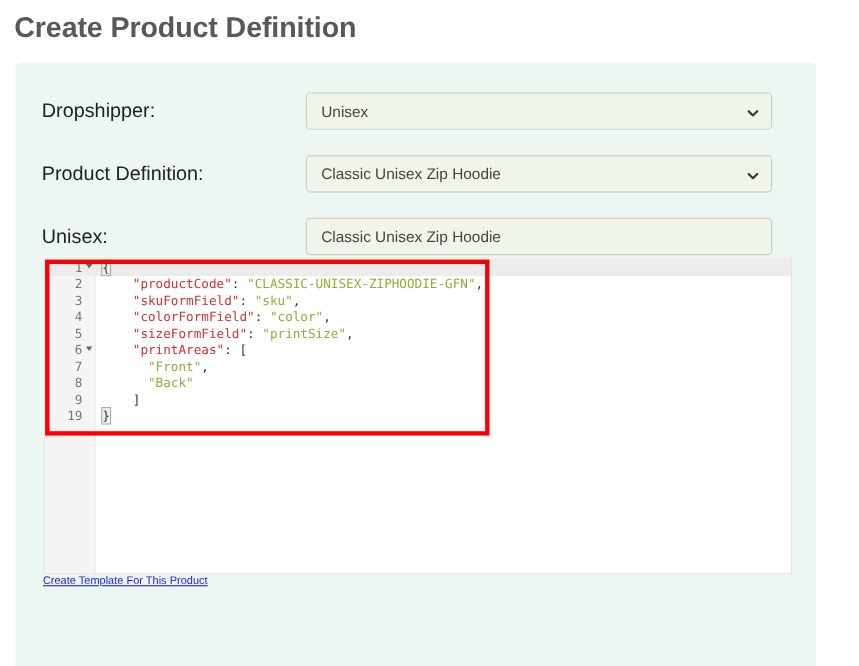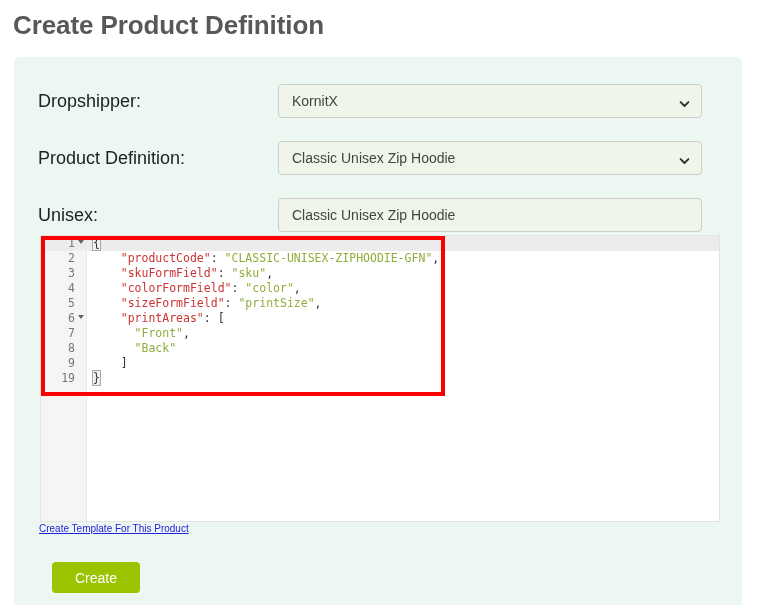--- a/index.html
+++ b/index.html
@@ -210,21 +210,21 @@
 </head>
 <body>
 
 <div id="page-title">Create Product Definition</div>
 
 <div id="form-panel">
 
   <div class="form-row r1">
     <div class="field-label">Dropshipper:</div>
     <div class="field-control">
-      <div class="value">KornitX</div>
+      <div class="value">Unisex</div>
       <span class="chevron-down-icon">
         <svg width="11" height="11" viewBox="0 0 11 11">
             <path d="M1.6 3.6 L5.5 7.5 L9.4 3.6" stroke="#333" stroke-width="1.9" fill="none" stroke-linecap="round" stroke-linejoin="round"></path>
           </svg>
       </span>
     </div>
   </div>
 
   <div class="form-row r2">
     <div class="field-label">Product Definition:</div>
@@ -257,17 +257,16 @@
         <div class="code-line"><span class="line-no">6</span><span class="fold-arrow-icon"></span><span class="line-text">    <span class="tok-key">"printAreas"</span><span class="tok-punc">:</span> <span class="tok-punc">[</span></span></div>
         <div class="code-line"><span class="line-no">7</span><span class="line-text">      <span class="tok-str">"Front"</span><span class="tok-punc">,</span></span></div>
         <div class="code-line"><span class="line-no">8</span><span class="line-text">      <span class="tok-str">"Back"</span></span></div>
         <div class="code-line"><span class="line-no">9</span><span class="line-text">    <span class="tok-punc">]</span></span></div>
         <div class="code-line"><span class="line-no">19</span><span class="line-text"><span class="tok-brace-match">}</span></span></div>
       </div>
   </div>
 
   <div id="create-template-link">Create Template For This Product</div>
 
-  <button id="create-button">Create</button>
 
 </div>
 
 <div id="red-highlight-box"></div>
 
 </body></html>

